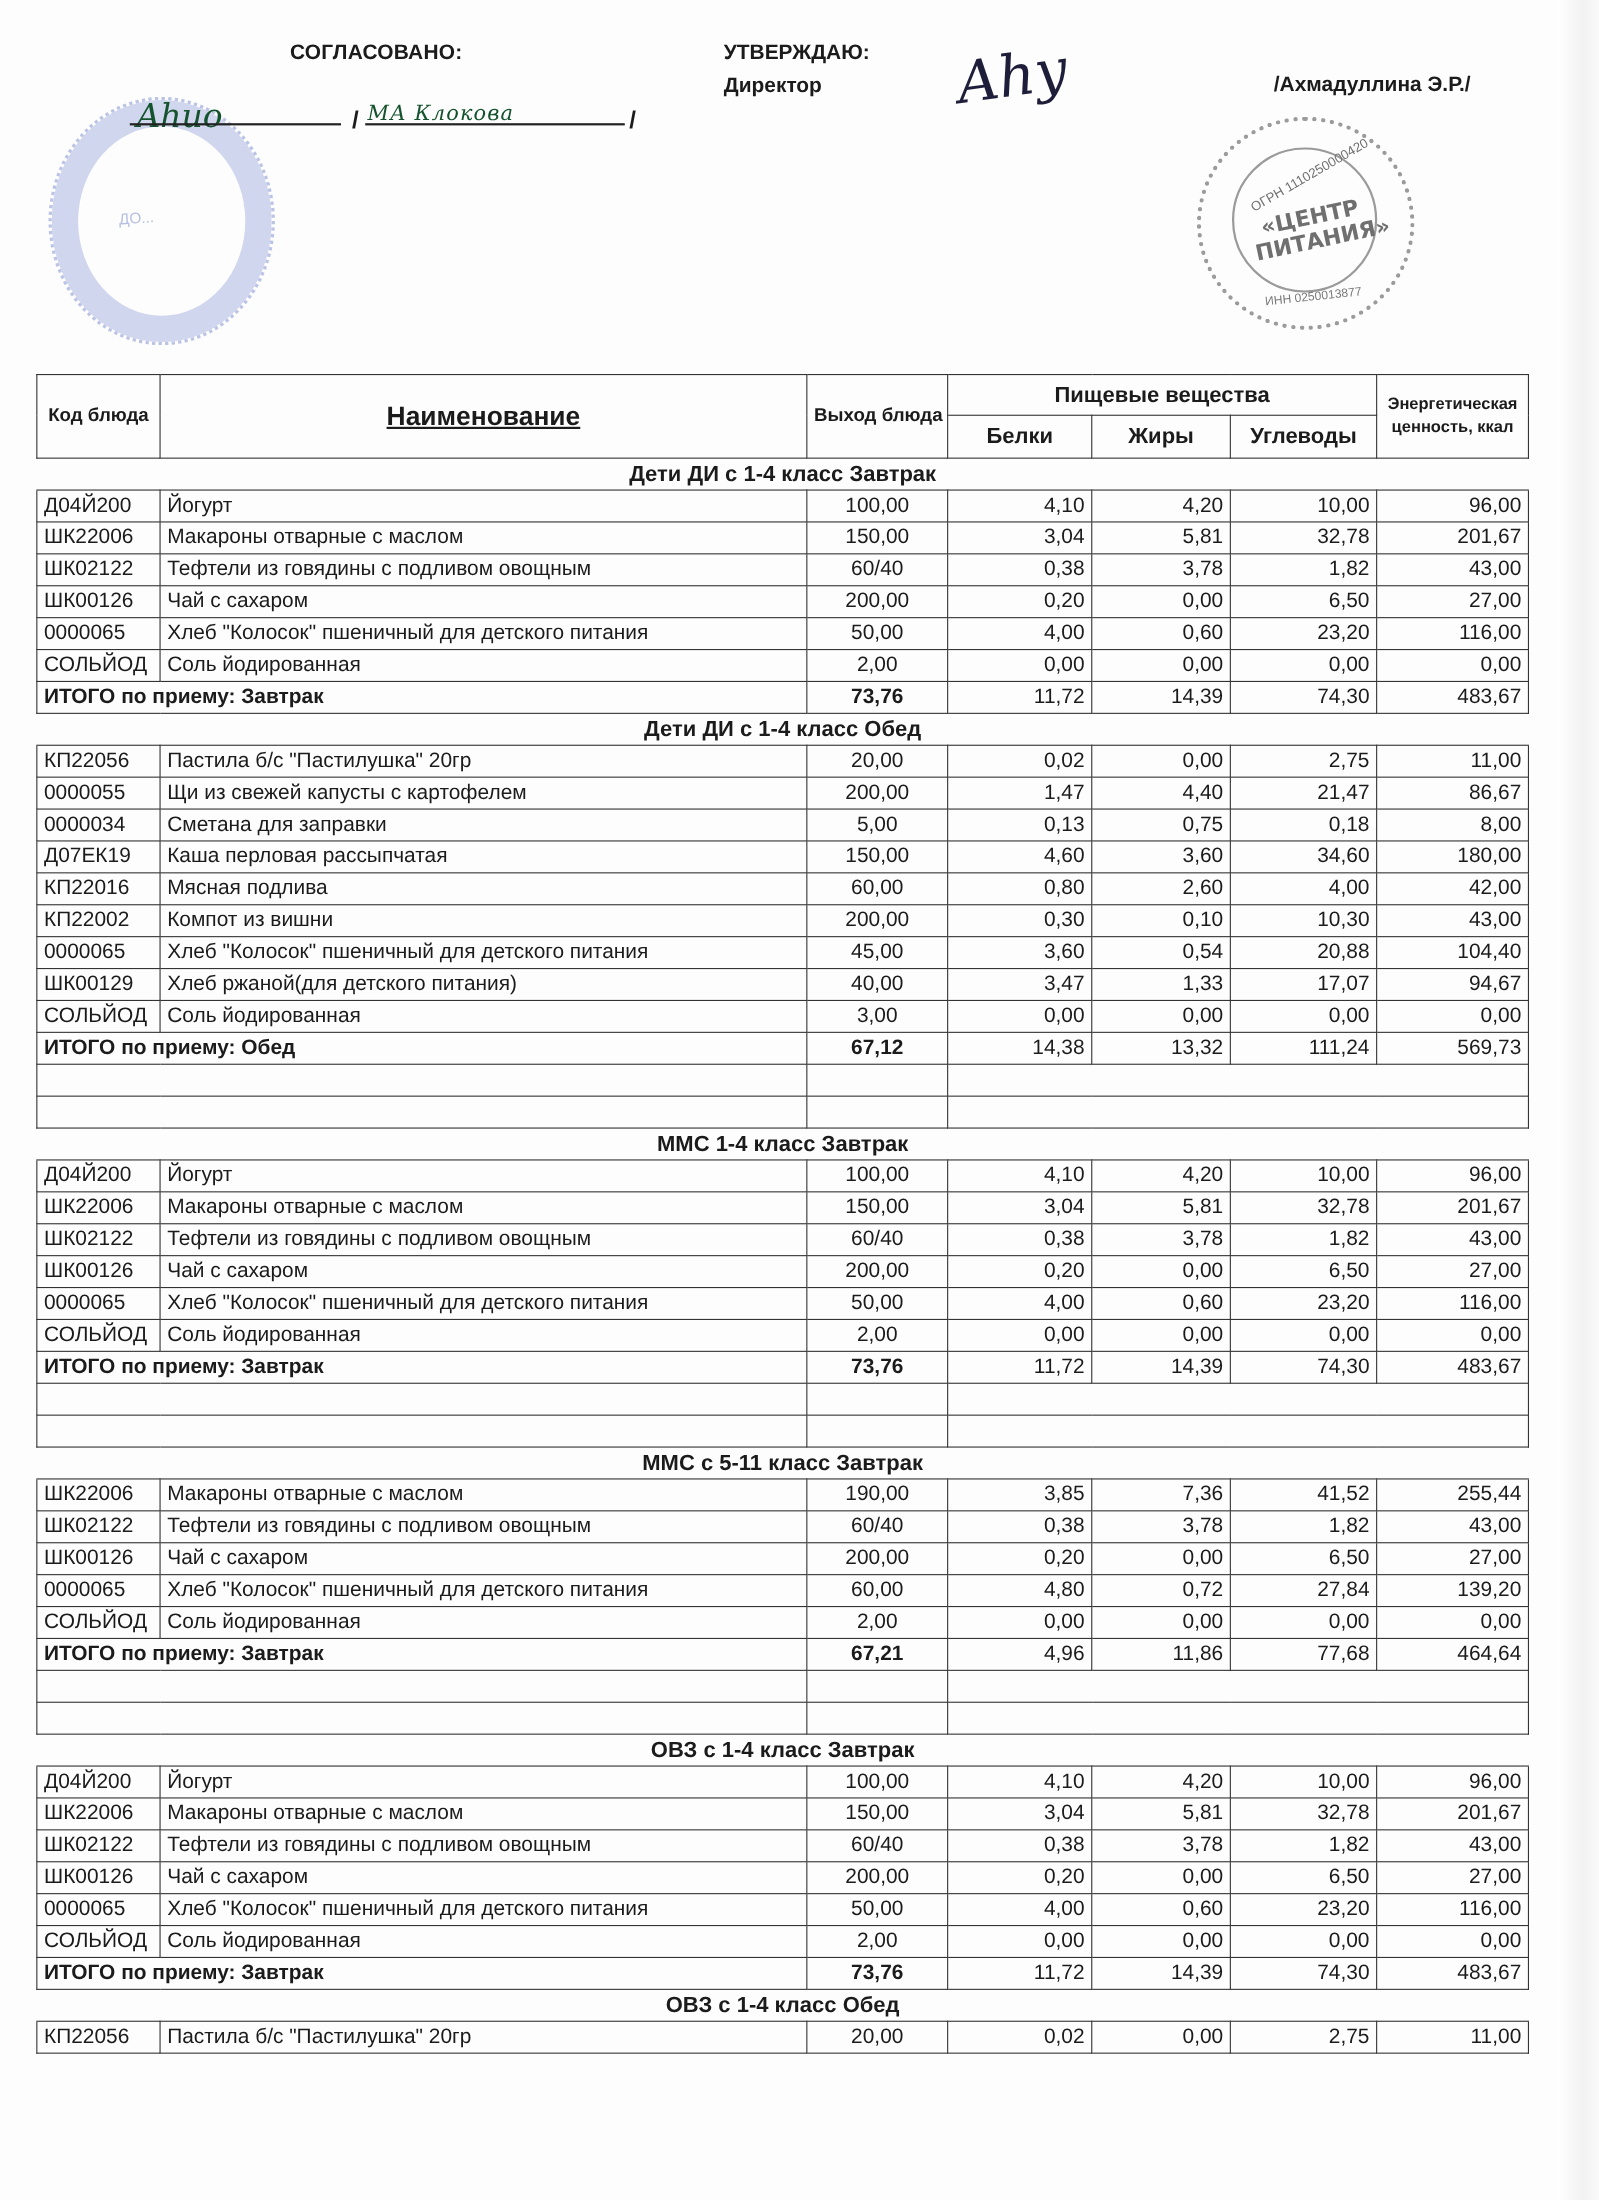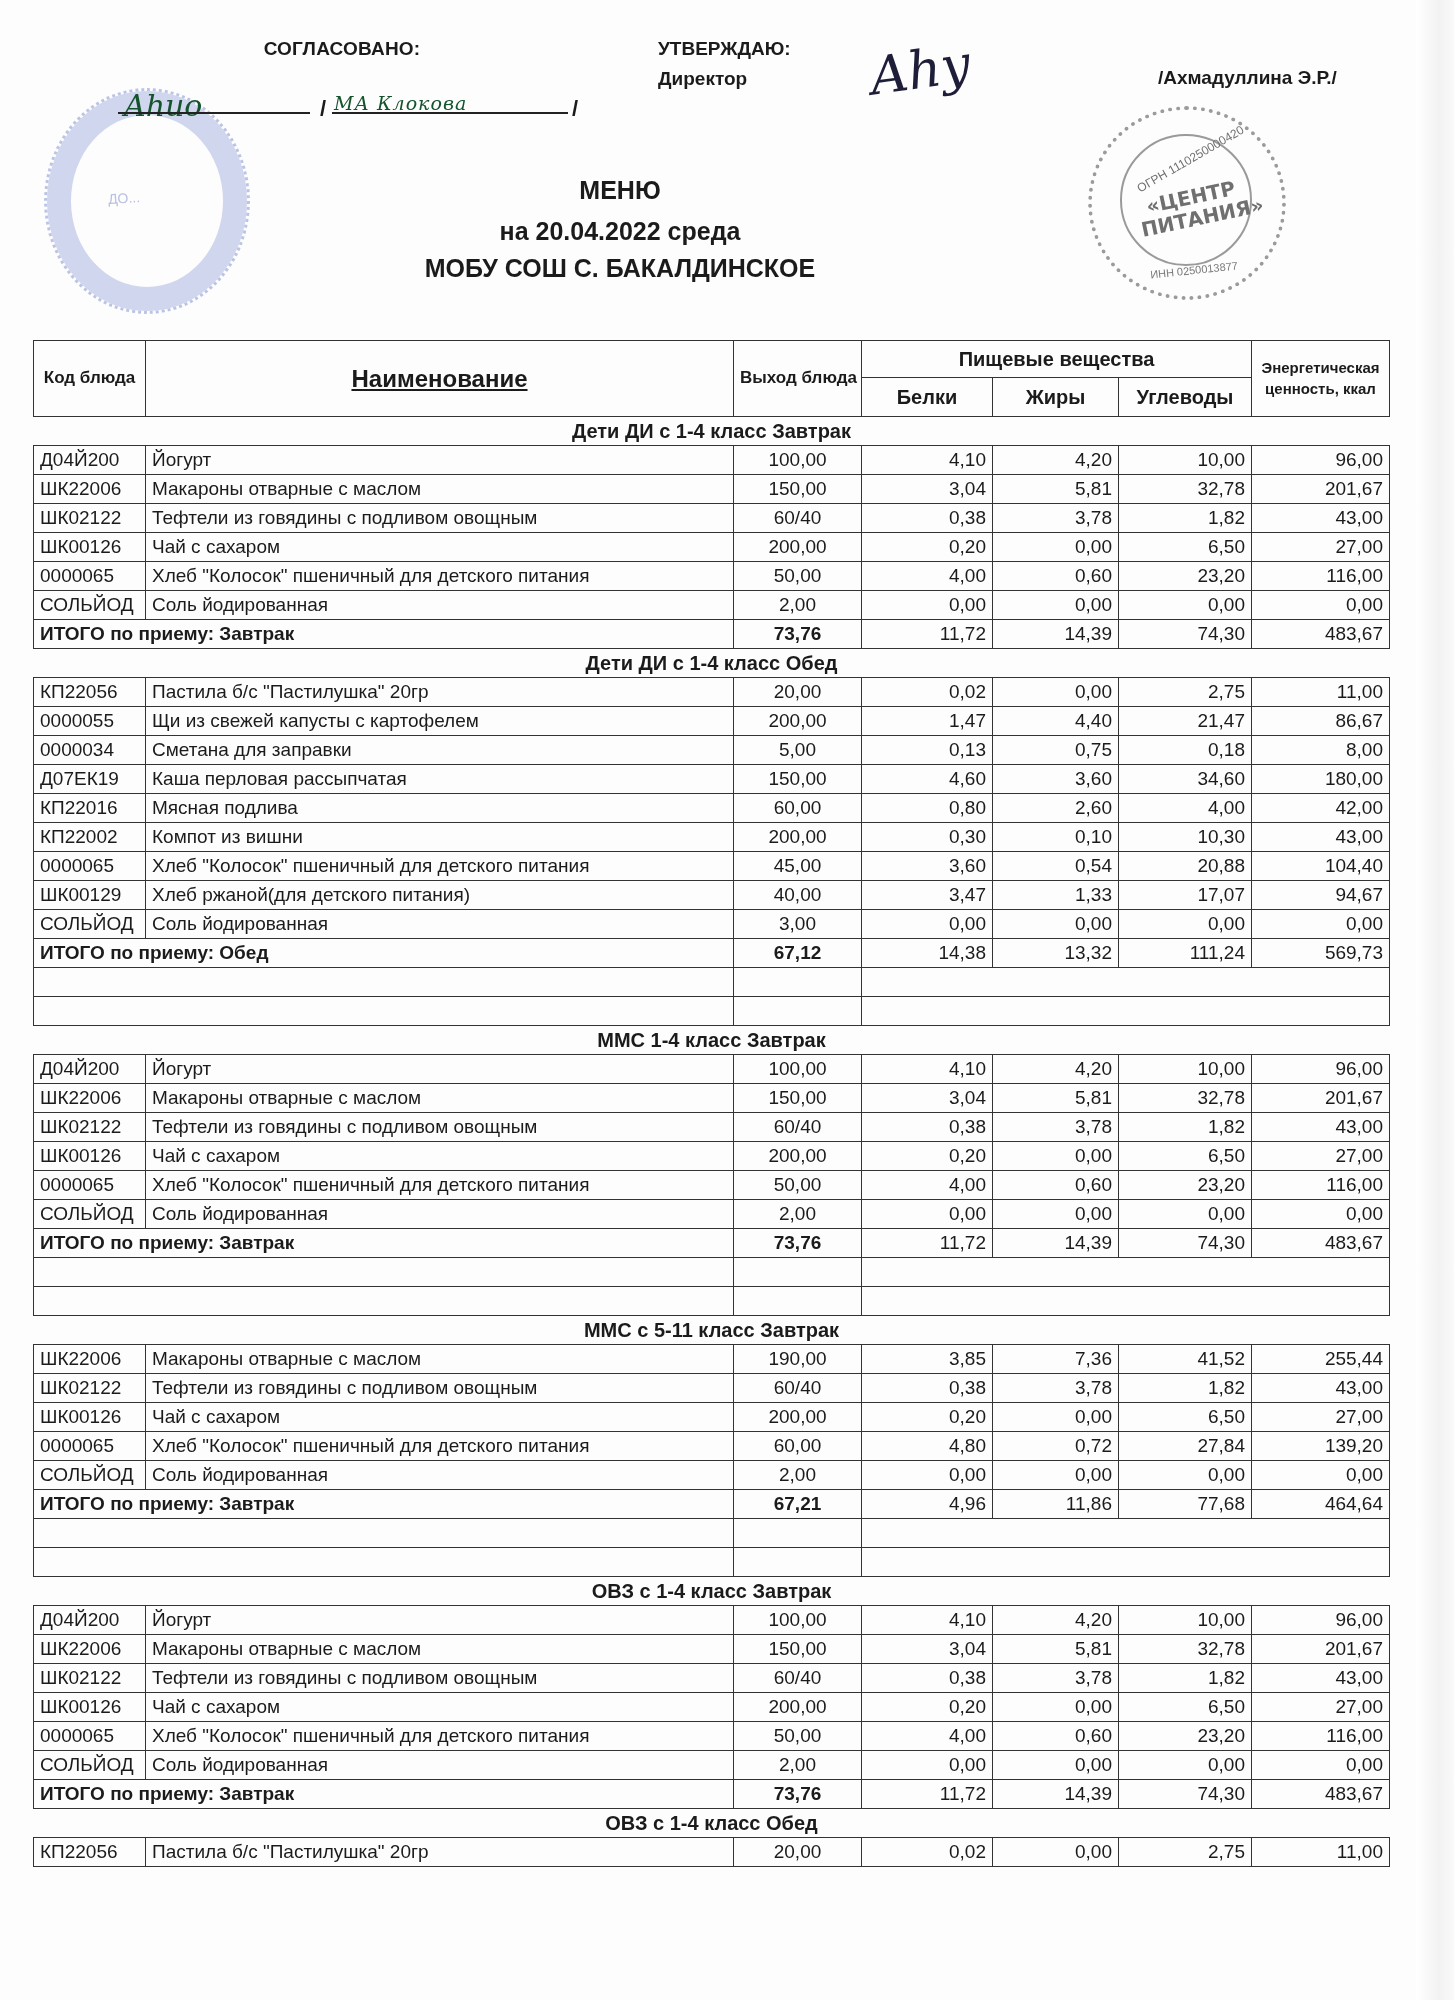--- a/index.html
+++ b/index.html
@@ -98,25 +98,20 @@
   </div>
   <div class="sig-script script3">Ahy</div>
   <div class="director-name">/Ахмадуллина Э.Р./</div>
 
   <div class="stamp stamp-right"></div>
   <div class="stamp-right-inner"></div>
   <div class="stamp-ogrn">ОГРН 1110250000420</div>
   <div class="stamp-center">«ЦЕНТР ПИТАНИЯ»</div>
   <div class="stamp-inn">ИНН 0250013877</div>
 
-  <div class="title-block">
-    <div class="menu">МЕНЮ</div>
-    <div class="date">на 20.04.2022  среда</div>
-    <div class="school">МОБУ СОШ С. БАКАЛДИНСКОЕ</div>
-  </div>
 
   <div class="tbl-wrap">
     <table>
       <colgroup>
         <col class="c-code">
           <col class="c-name">
           <col class="c-yield">
         <col class="c-b">
           <col class="c-z">
           <col class="c-u">

